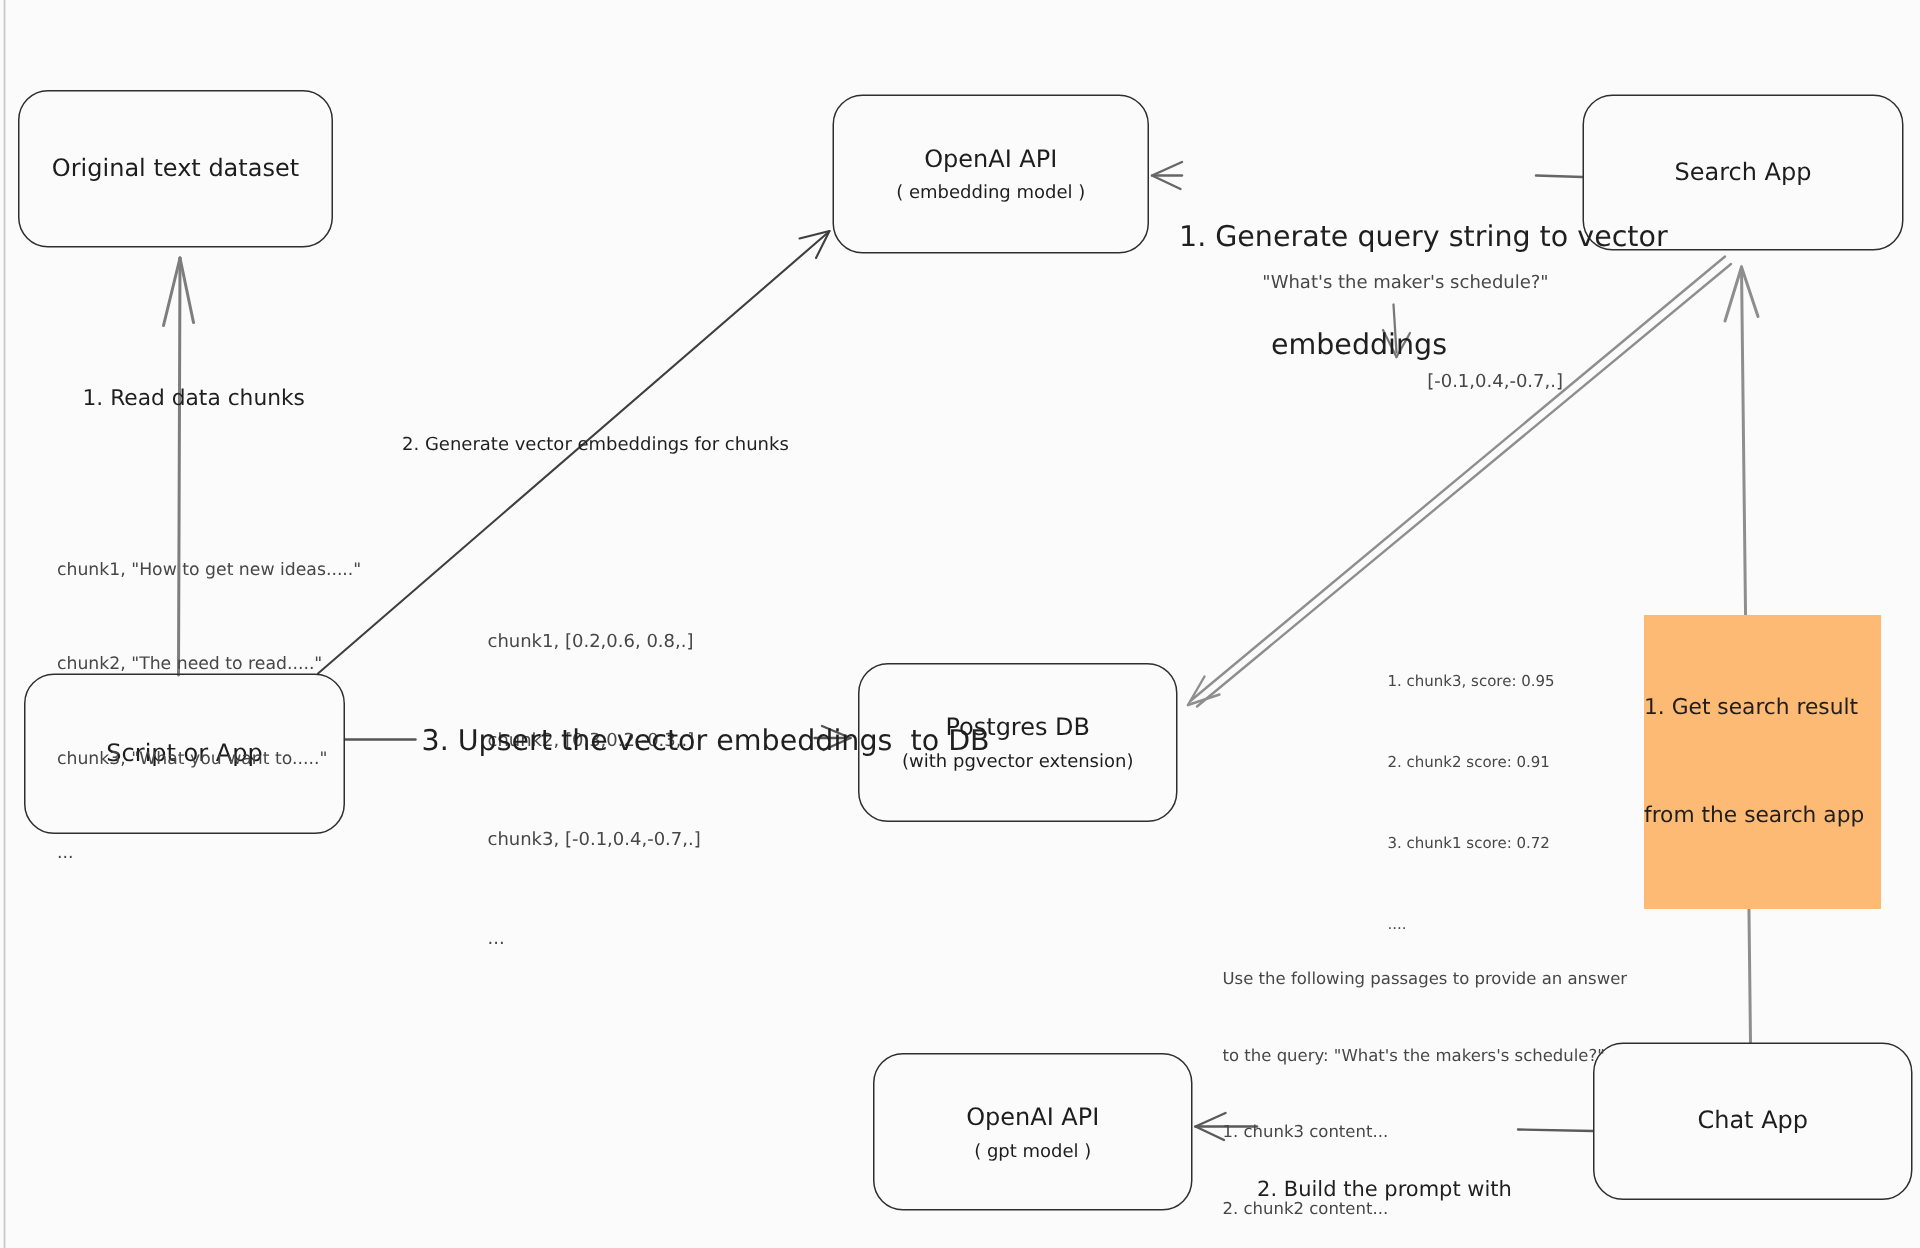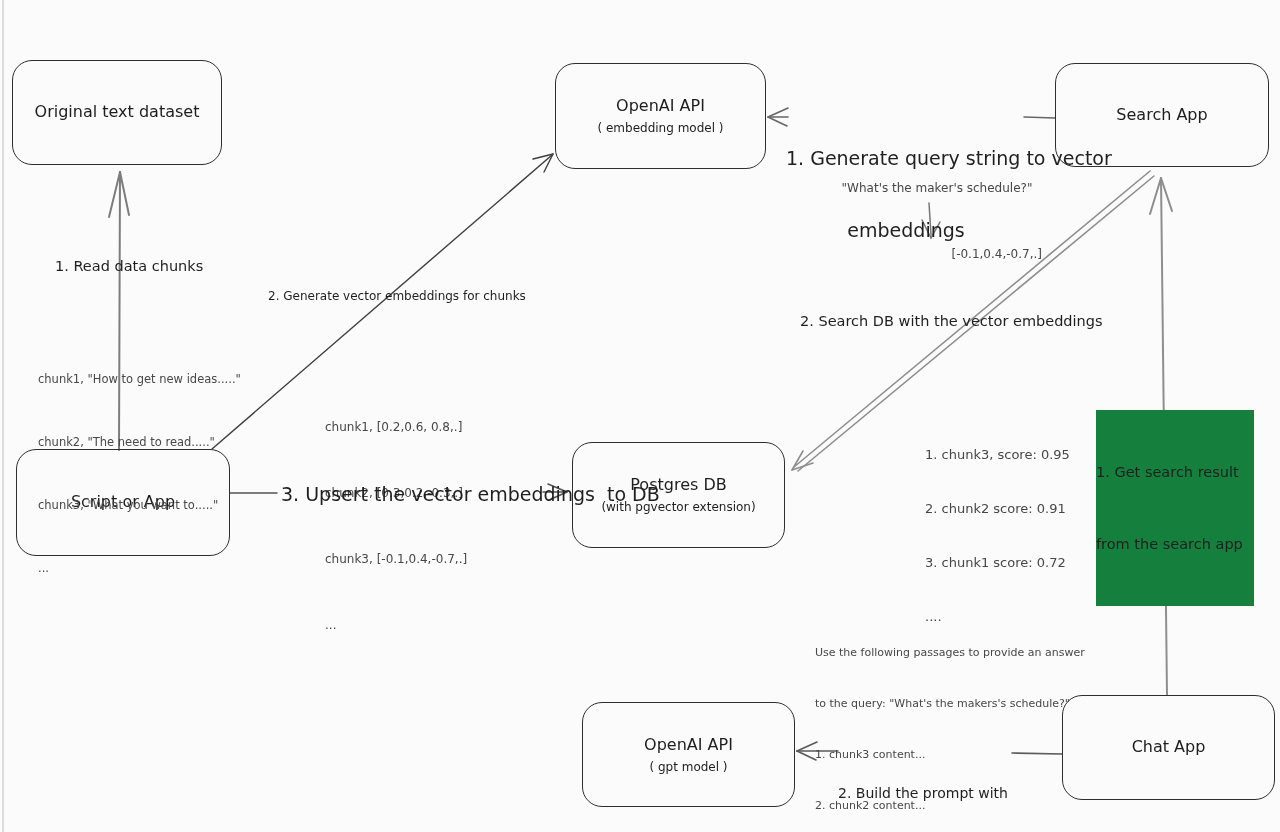--- a/index.html
+++ b/index.html
@@ -29,29 +29,29 @@
   #b-postgres{left:572px; top:442px; width:211px; height:104px;}
   #b-gpt     {left:582px; top:702px; width:211px; height:103px;}
   #b-chat    {left:1062px;top:695px; width:211px; height:103px;}
   
   .lbl{position:absolute;z-index:3;color:#1f1f1f;white-space:pre;}
   #l-read   {left:55px; top:258px; font-size:14.5px;}
   #l-genemb {left:240px;top:289px; font-size:12px;margin-left:28px;}
   #l-upsert {left:281px;top:483px; font-size:19px;}
   #l-genq   {left:786px;top:98px;  width:240px;font-size:19px;text-align:center;line-height:24px;}
   #l-searchdb{left:800px;top:313px;font-size:14.5px;}
-  #l-getres {left:1096px;top:410px;width:158px;font-size:14.5px;line-height:24px;background:#15803d;padding:2px 0;}
+  #l-getres {left:1096px;top:410px;width:158px;font-size:14.5px;line-height:24px;background:#fdba74;padding:2px 0;}
   #l-build  {left:833px;top:733px; width:180px;font-size:14px;text-align:center;line-height:24px;}
   
   .ann{position:absolute;z-index:2;color:#474747;white-space:pre;}
   #a-chunks {left:38px; top:327px; font-size:11.5px;line-height:21px;}
   #a-vectors{left:325px;top:372px; font-size:12px;line-height:22px;}
   #a-query  {left:827px;top:181px; width:220px;text-align:center;font-size:12px;}
   #a-qvec   {left:822px;top:247px; width:220px;text-align:right;font-size:12px;}
-  #a-scores {left:925px;top:410px; font-size:13px;line-height:18px;}
+  #a-scores {left:925px;top:410px; font-size:10px;line-height:18px;}
   #a-prompt {left:815px;top:610px; font-size:11px;  line-height:17px;}
 </style>
 </head>
 <body>
 
 <div id="canvas">
 
   <svg id="wires" width="1280" height="832" viewBox="0 0 1280 832">
 
     <line x1="3" y1="0" x2="3" y2="832" stroke="#c9c9c9" stroke-width="1.2"></line>
@@ -144,21 +144,20 @@
 
   <div class="lbl" id="l-genemb">2. Generate vector embeddings for chunks</div>
 
   <div class="lbl" id="l-upsert">3. Upsert the vector embeddings  to DB</div>
 
   <div class="lbl" id="l-genq">
     <div>1. Generate query string to vector</div>
     <div>embeddings</div>
   </div>
 
-  <div class="lbl" id="l-searchdb">2. Search DB with the vector embeddings</div>
 
   <div class="lbl" id="l-getres">
     <div>1. Get search result</div>
     <div>from the search app</div>
   </div>
 
   <div class="lbl" id="l-build">
     <div>2. Build the prompt with</div>
     
   </div>

